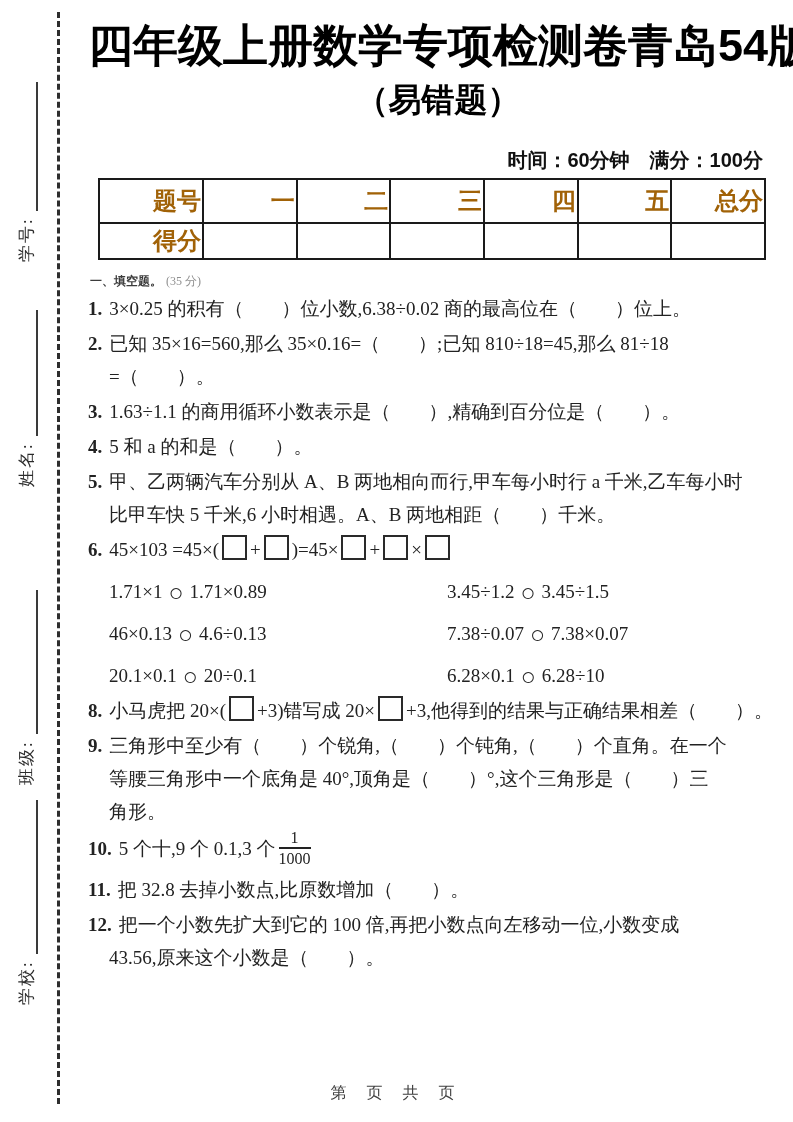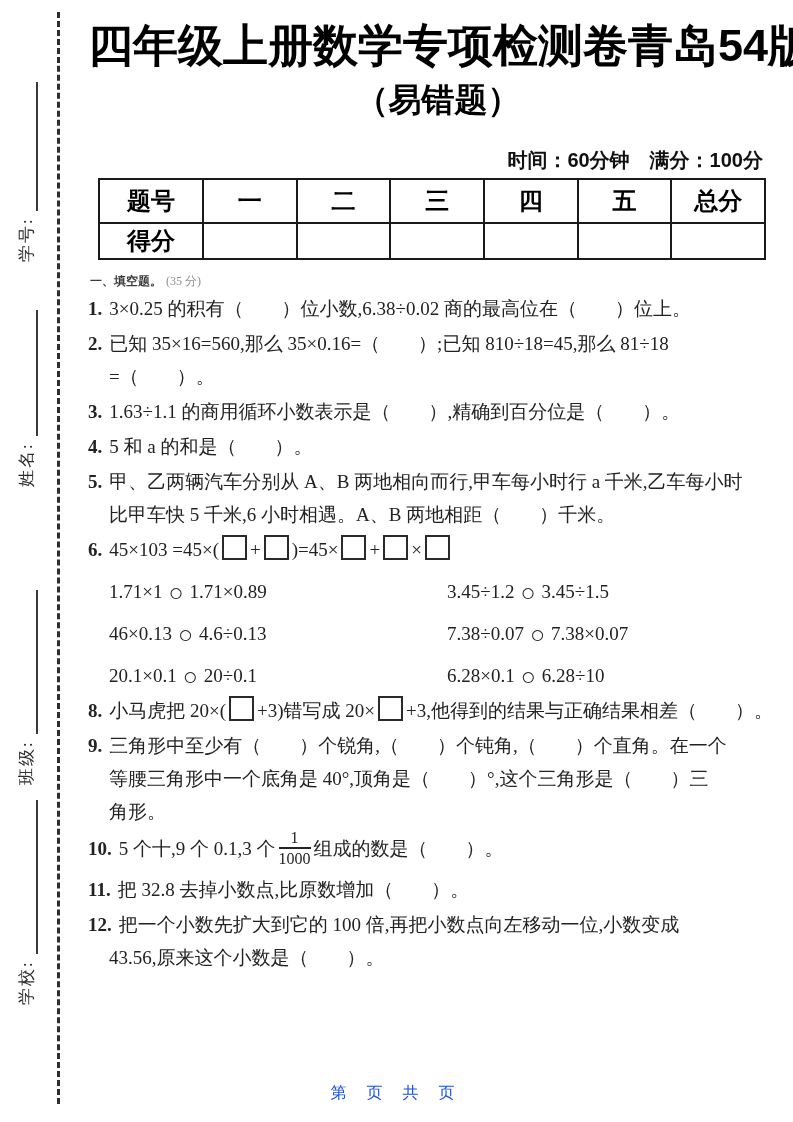--- a/index.html
+++ b/index.html
@@ -48,22 +48,22 @@
     font-family:"Liberation Sans", sans-serif;
     font-size:20px; font-weight:600; color:#111;
   }
 
   
   table.score {
     border-collapse:collapse; table-layout:fixed;
     margin:4px 0 0 10px; width:668px;
   }
   table.score th, table.score td {
-    border:2px solid #1a1a1a; text-align:center; vertical-align:middle;
-    font-size:24px; font-weight:bold; color:#000000;margin-left:16px;
+    border:2px solid #1a1a1a; text-align:right; vertical-align:middle;
+    font-size:24px; font-weight:bold; color:#a16207;margin-left:16px;
   }
   table.score tr.hdr  { height:44px; }
   table.score tr.body { height:30px; }
   col.c0 { width:104px; }
 
   
   .section { margin:13px 0 0 2px; font-size:12px; white-space:nowrap; }
   .section .sec-title { font-weight:bold; color:#3c3c3c; }
   .section .sec-pts { color:#8f8f8f; margin-left:4px; }
 
@@ -87,21 +87,21 @@
   .frac {
     display:inline-block; text-align:center; vertical-align:middle;
     font-size:16px; line-height:1.2; margin:0 3px; position:relative; top:-2px;
   }
   .frac .fnum { display:block; border-bottom:2px solid #222; padding:0 3px; }
   .frac .fden { display:block; }
 
   
   .footer {
     position:absolute; left:0; top:1083px; width:793px;
-    text-align:center; font-size:16px; letter-spacing:8px; color:#1d4ed8;
+    text-align:center; font-size:16px; letter-spacing:8px; color:#404040;
   }
 </style>
 </head>
 <body>
 
 <div class="binding-line"></div>
 
 <div class="side-field" style="top:262px; width:180px">
   <span class="side-label">学号:</span>
   <span class="side-line"></span>
@@ -211,21 +211,21 @@
   </div>
 
   <div class="q">
     <div class="qline"><span class="qnum">9.</span><span>三角形中至少有（　　）个锐角,（　　）个钝角,（　　）个直角。在一个</span></div>
     <div class="qline cont">等腰三角形中一个底角是 40°,顶角是（　　）°,这个三角形是（　　）三</div>
     <div class="qline cont">角形。</div>
   </div>
 
   <div class="q">
     <div class="qline">
-      <span class="qnum">10.</span><span>5 个十,9 个 0.1,3 个</span><span class="frac"><span class="fnum">1</span><span class="fden">1000</span></span><span>组成的数是（　　）。</span>
+      <span class="qnum">10.</span><span>5 个十,9 个 0.1,3 个</span><span class="frac"><span class="fnum">1</span><span class="fden">1000</span></span>
     </div>
   </div>
 
   <div class="q">
     <div class="qline"><span class="qnum">11.</span><span>把 32.8 去掉小数点,比原数增加（　　）。</span></div>
   </div>
 
   <div class="q">
     <div class="qline"><span class="qnum">12.</span><span>把一个小数先扩大到它的 100 倍,再把小数点向左移动一位,小数变成</span></div>
     <div class="qline cont">43.56,原来这个小数是（　　）。</div>

